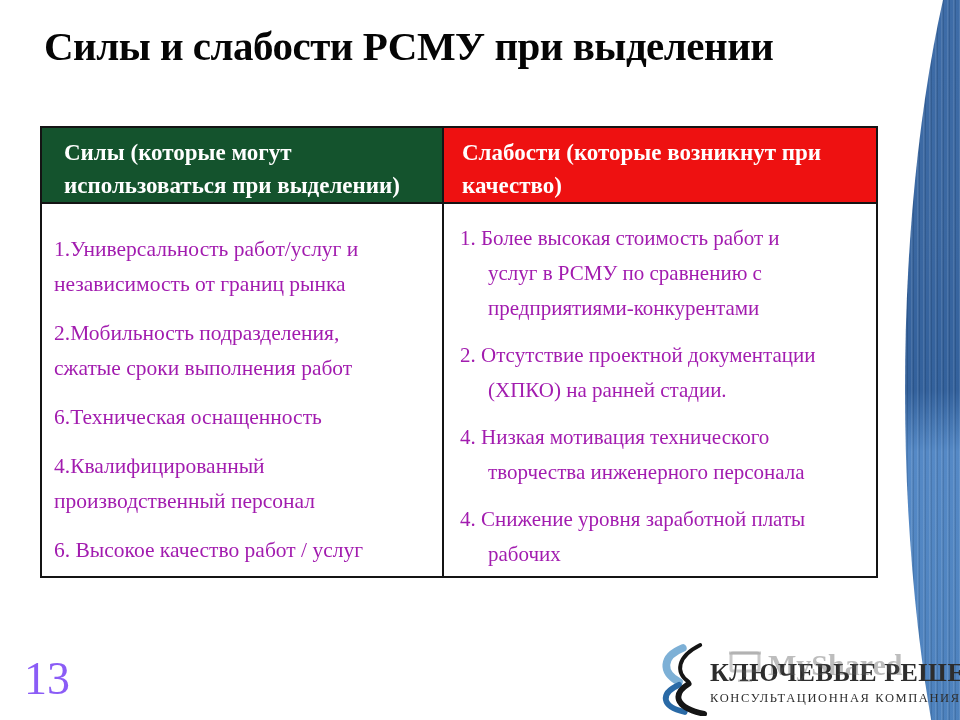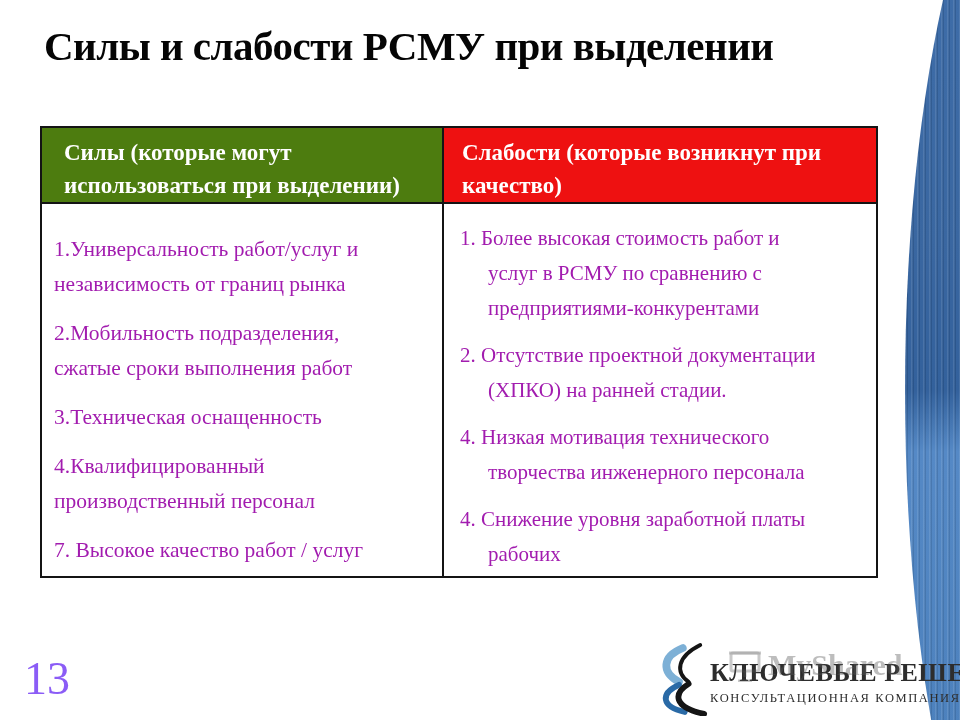--- a/index.html
+++ b/index.html
@@ -48,21 +48,21 @@
     box-sizing: border-box;
     z-index: 2;
   }
   .hdr {
     color: #ffffff; font-weight: 700;
     font-size: 23px; line-height: 33px;
     padding: 8px 8px 0 22px;
     white-space: pre-line;
     box-sizing: border-box;
   }
-  .hdr-green { background: #4d7c0f; border-right: 2px solid #141414; border-bottom: 2px solid #141414; }
+  .hdr-green { background: #14532d; border-right: 2px solid #141414; border-bottom: 2px solid #141414; }
   .hdr-red   { background: #ee1111; border-bottom: 2px solid #141414; padding-left: 18px; }
   .cell { box-sizing: border-box; color: #a21caf; overflow: hidden; }
   .cell-left  { border-right: 2px solid #141414; padding: 28px 8px 0 12px; font-size: 21.5px; line-height: 35px; }
   .cell-right { padding: 17px 6px 0 16px; font-size: 21px; line-height: 35px; }
   .item { margin: 0 0 14px 0; white-space: pre-line; }
   .cell-right .item { margin-bottom: 12px; }
   .hang { padding-left: 28px; text-indent: -28px; }
 
   
   .page-number {
@@ -107,24 +107,24 @@
     <div class="hdr hdr-green">Силы (которые могут
 использоваться при выделении)</div>
     <div class="hdr hdr-red">Слабости (которые возникнут при
 качество)</div>
 
     <div class="cell cell-left">
       <p class="item">1.Универсальность работ/услуг и
 независимость от границ рынка</p>
       <p class="item">2.Мобильность подразделения,
 сжатые сроки выполнения работ</p>
-      <p class="item">3.Техническая оснащенность</p>
+      <p class="item">6.Техническая оснащенность</p>
       <p class="item">4.Квалифицированный
 производственный персонал</p>
-      <p class="item">7. Высокое качество работ / услуг</p>
+      <p class="item">6. Высокое качество работ / услуг</p>
     </div>
 
     <div class="cell cell-right">
       <p class="item hang">1. Более высокая стоимость работ и
 услуг в РСМУ по сравнению с
 предприятиями-конкурентами</p>
       <p class="item hang">2. Отсутствие проектной документации
 (ХПКО) на ранней стадии.</p>
       <p class="item hang">4. Низкая мотивация технического
 творчества инженерного персонала</p>

